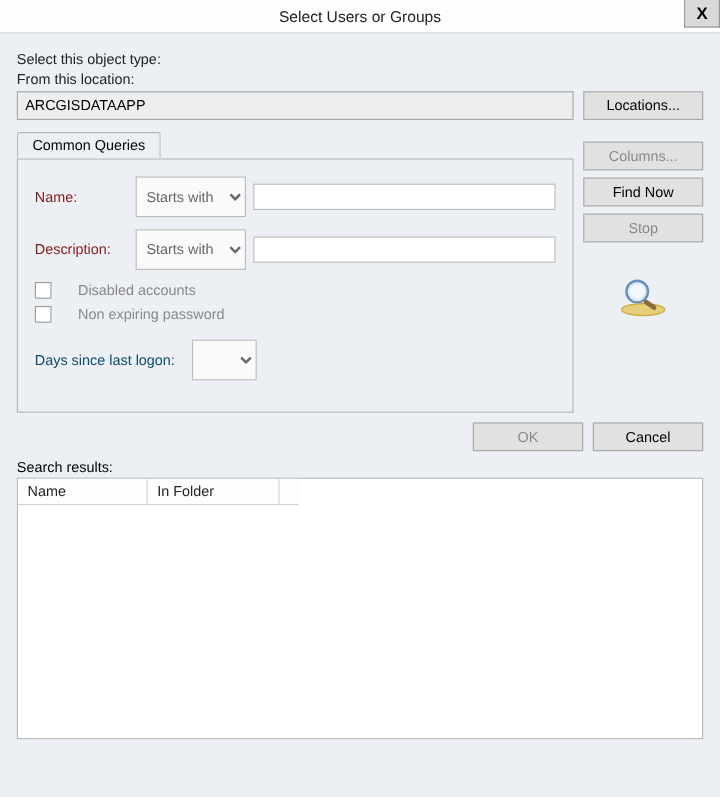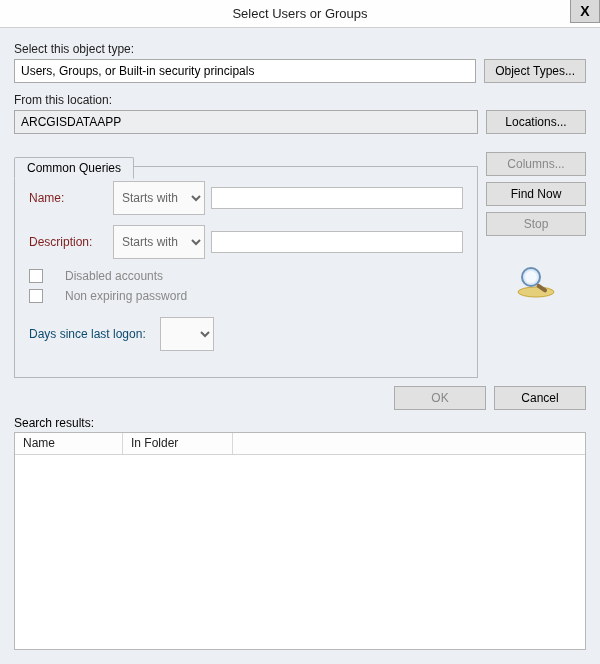--- a/index.html
+++ b/index.html
@@ -91,21 +91,21 @@
     display: flex;
     gap: 8px;
     align-items: flex-start;
   }
   .tab-panel {
     flex: 1;
     position: relative;
   }
   .tab {
     position: relative;
-    top: 13px;
+    top: 0;
     display: inline-block;
     background: #eceff3;
     border: 1px solid #b5b9be;
     border-bottom: 1px solid #eceff3;
     padding: 3px 12px;
     border-radius: 2px 2px 0 0;
     font-size: 12px;
     z-index: 2;
   }
   .panel-body {
@@ -177,21 +177,21 @@
     gap: 8px;
     margin: 8px 0 6px 0;
   }
   .footer-btns .btn { min-width: 92px; }
   .results-label { margin-bottom: 2px; }
   .results-grid {
     border: 1px solid #b8b8b8;
     background: #fff;
     height: 218px;
     display: flex;
-    flex-direction: column;
+    flex-direction: row;
   }
   .grid-header {
     display: flex;
     height: 22px;
     background: #fdfdfd;
     border-bottom: 1px solid #d4d4d4;
   }
   .grid-header .col {
     border-right: 1px solid #d8d8d8;
     padding: 3px 8px;
@@ -209,26 +209,20 @@
 <div class="titlebar">
   <span class="title">Select Users or Groups</span>
   <div class="close-btn">
     <span>X</span>
   </div>
 </div>
 
 <div class="body">
 
   <div class="label">Select this object type:</div>
-  <div class="row">
-    <div class="textfield">
-      <span>Users, Groups, or Built-in security principals</span>
-    </div>
-    <button class="btn">Object Types...</button>
-  </div>
 
   <div class="label">From this location:</div>
   <div class="row">
     <div class="textfield readonly-grey">
       <span>ARCGISDATAAPP</span>
     </div>
     <button class="btn">Locations...</button>
   </div>
 
   <div class="queries-wrap">

